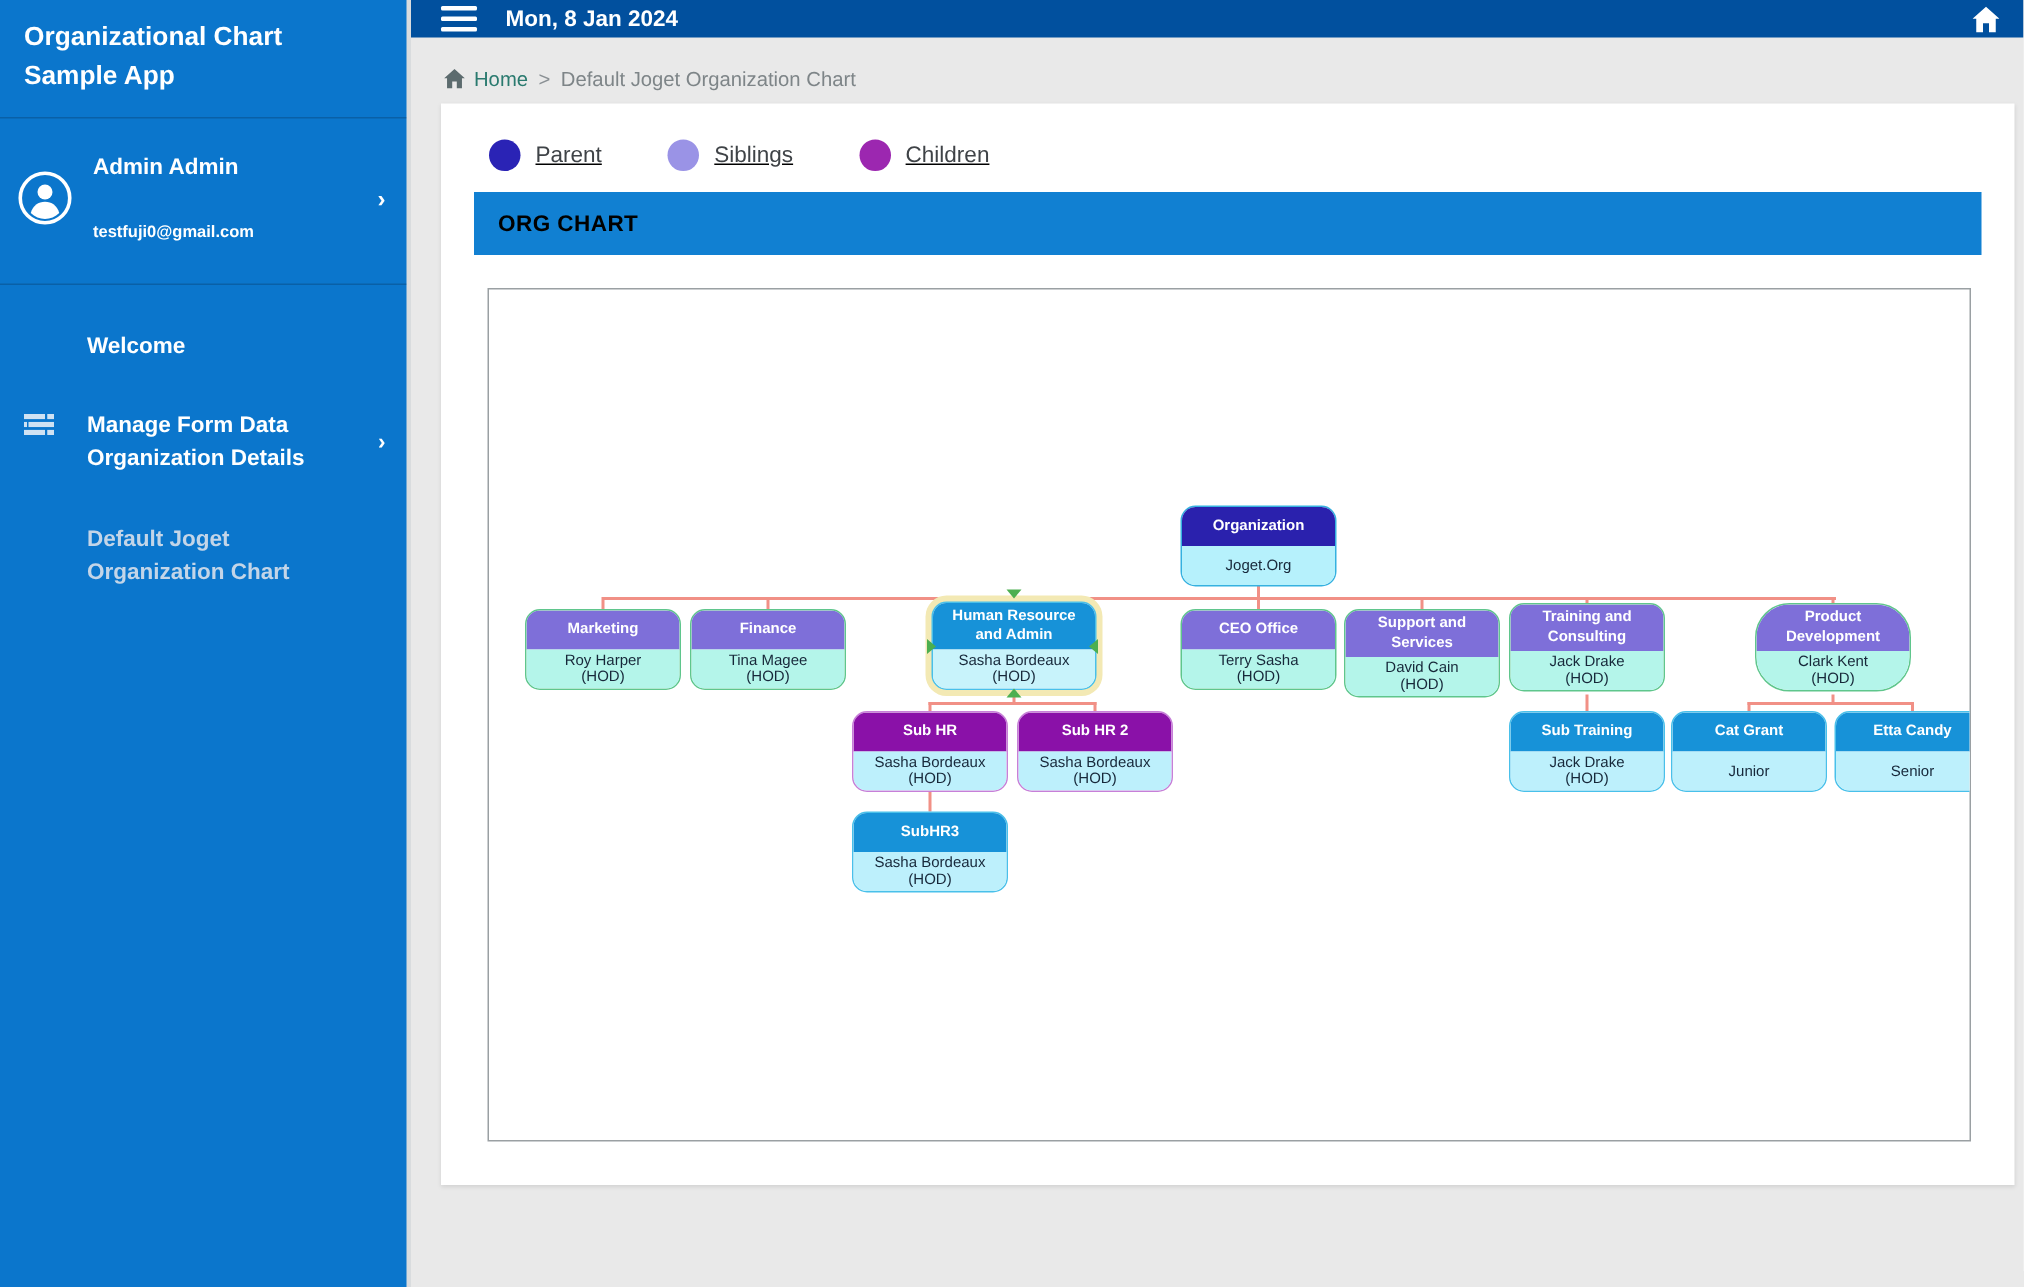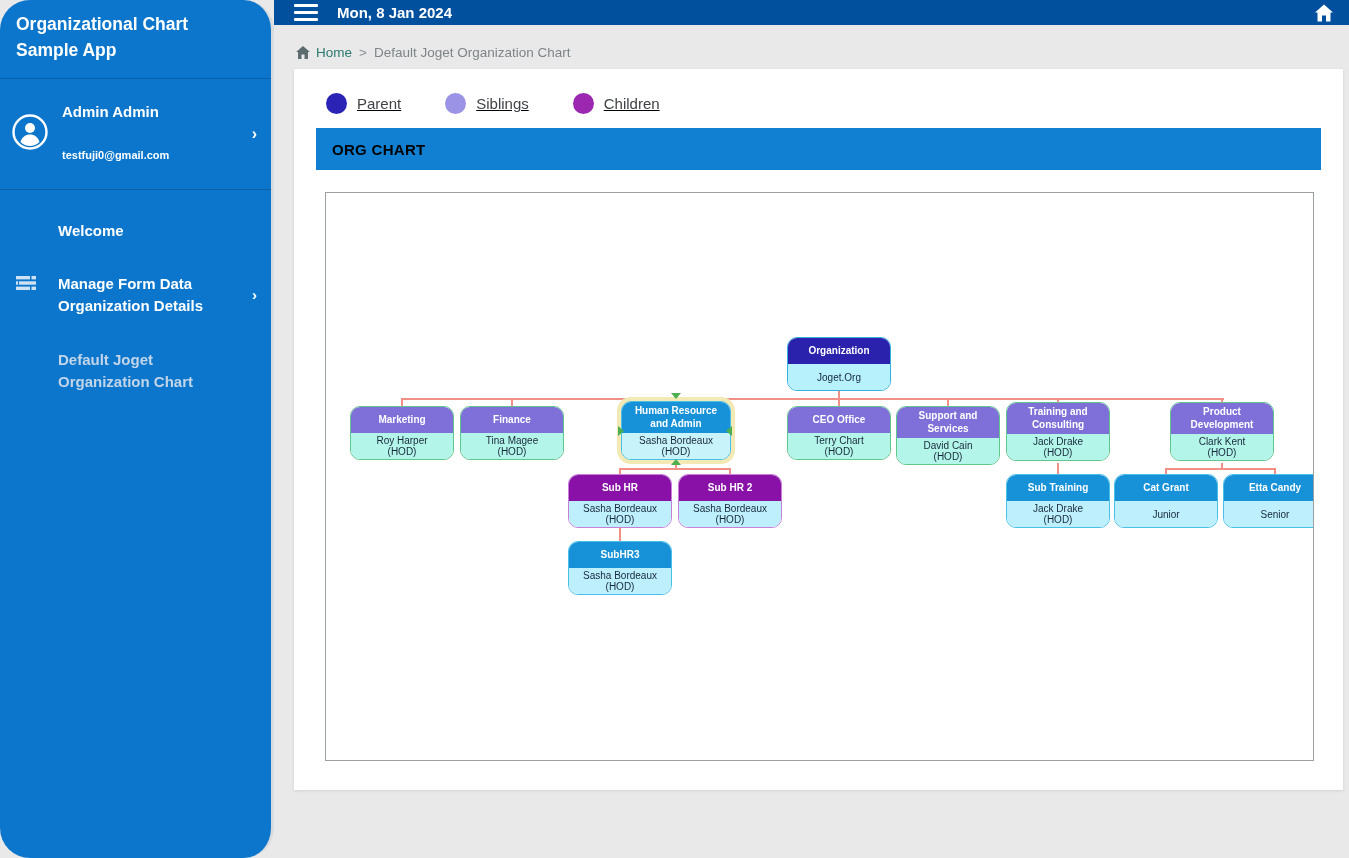--- a/index.html
+++ b/index.html
@@ -1,20 +1,20 @@
 <!DOCTYPE html>
 <html><head>
 <meta charset="utf-8">
 <style>
   * { margin:0; padding:0; box-sizing:border-box; }
   html,body { width:1349px; height:858px; overflow:hidden; font-family:"Liberation Sans", sans-serif; background:#e9e9e9; }
   .app { display:flex; width:1349px; height:858px; }
 
   
-  .sidebar { width:274px; min-width:274px; height:858px; background:#0b76cc; color:#fff; border-right:3px solid #d9dcde; display:flex; flex-direction:column;border-radius:30px; }
+  .sidebar { width:274px; min-width:274px; height:858px; background:#0b76cc; color:#fff; border-right:3px solid #d9dcde; display:flex; flex-direction:column; }
   .app-title { padding:11px 16px 14px 16px; font-size:17.5px; font-weight:bold; line-height:1.5; border-bottom:1px solid rgba(0,0,0,0.18); }
   .user-block { display:flex; align-items:center; padding:24px 14px 28px 10px; border-bottom:1px solid rgba(0,0,0,0.18); position:relative; }
   .avatar { width:36px; height:36px; flex:0 0 36px; margin-left:2px; }
   .user-text { margin-left:14px; }
   .user-name { font-size:15px; font-weight:bold; }
   .user-email { font-size:11px; margin-top:29px; font-weight:bold; }
   .chev { position:absolute; right:14px; top:50%; transform:translateY(-50%); font-size:16px; font-weight:bold; color:#fff; }
   .menu { padding-top:20px; }
   .menu-item { position:relative; padding:10px 30px 10px 58px; font-size:15px; font-weight:bold; line-height:1.45; cursor:pointer; }
   .menu-item.spaced { margin-top:12px; }
@@ -202,34 +202,34 @@
             <div class="bdy">Tina Magee (HOD)</div>
           </div>
 
           <div class="node n-selected" style="left:295px; top:208px;">
             <div class="hdr">Human Resource and Admin</div>
             <div class="bdy">Sasha Bordeaux (HOD)</div>
           </div>
 
           <div class="node n-sibling" style="left:461px; top:213px;">
             <div class="hdr">CEO Office</div>
-            <div class="bdy">Terry Chart (HOD)</div>
+            <div class="bdy">Terry Sasha (HOD)</div>
           </div>
 
           <div class="node n-sibling" style="left:570px; top:213px;">
             <div class="hdr">Support and Services</div>
             <div class="bdy">David Cain (HOD)</div>
           </div>
 
           <div class="node n-sibling" style="left:680px; top:209px;">
             <div class="hdr">Training and Consulting</div>
             <div class="bdy">Jack Drake (HOD)</div>
           </div>
 
-          <div class="node n-sibling" style="left:844px; top:209px;">
+          <div class="node n-sibling" style="left:844px; top:209px;border-radius:23px;">
             <div class="hdr">Product Development</div>
             <div class="bdy">Clark Kent (HOD)</div>
           </div>
 
           <div class="node n-child" style="left:242px; top:281px;">
             <div class="hdr">Sub HR</div>
             <div class="bdy">Sasha Bordeaux (HOD)</div>
           </div>
 
           <div class="node n-child" style="left:352px; top:281px;">

